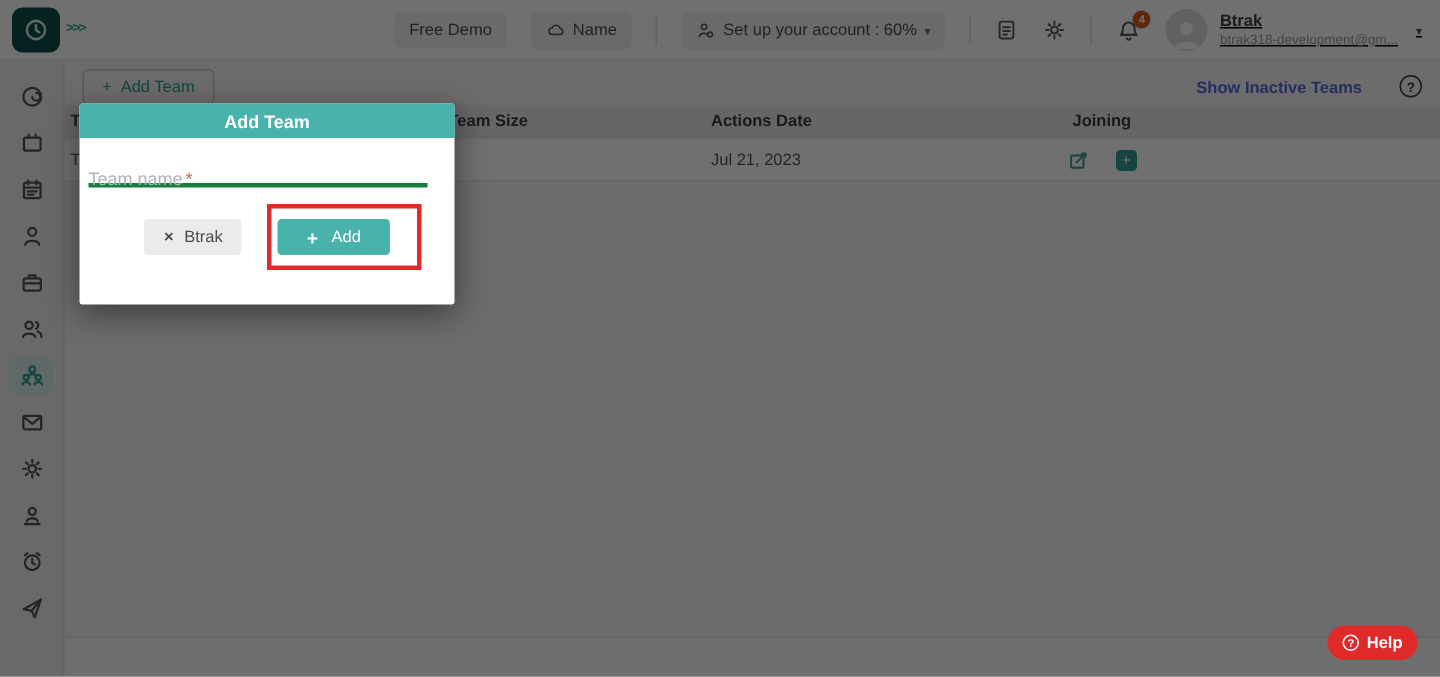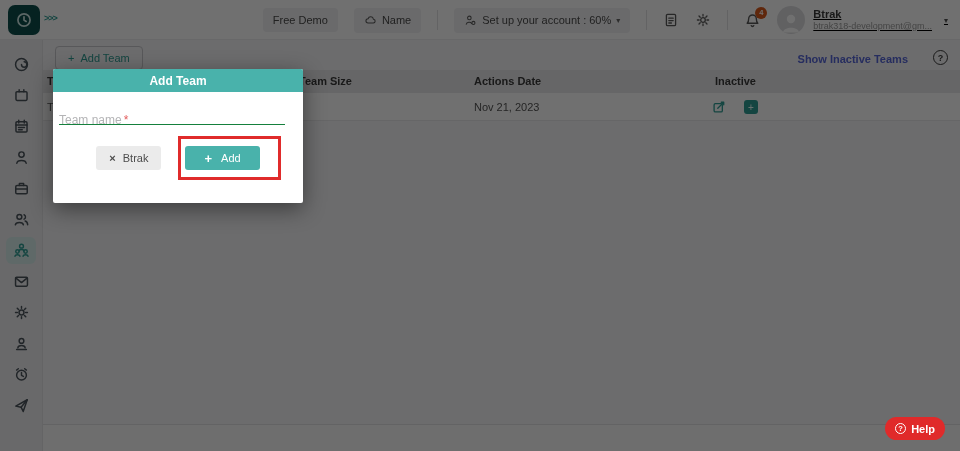--- a/index.html
+++ b/index.html
@@ -49,21 +49,21 @@
   .act-add { width:14px; height:14px; background:#2f9d94; border:none; border-radius:3px; color:#eafefc;
              font-size:10px; line-height:13px; text-align:center; cursor:pointer; padding:0; }
   .footer-band { position:absolute; left:0; top:384px; width:917px; height:27px; background:#fafafb; border-top:1px solid #e2e2e4; }
 
   
   .overlay { position:absolute; inset:0; background:rgba(0,0,0,0.56); z-index:10; }
   .modal { position:absolute; left:53px; top:69px; width:250px; height:134px; background:#fff; border-radius:2px;
            box-shadow:0 6px 22px rgba(0,0,0,0.45); z-index:20; }
   .modal-header { height:23px; background:#49b2ab; border-radius:2px 2px 0 0; display:flex; align-items:center; justify-content:center; }
   .modal-title { color:#fff; font-size:12px; font-weight:bold; }
-  .field { position:absolute; left:6px; right:18px; top:41px; height:15px; border-bottom:1px solid #15803d; cursor:text; }
+  .field { position:absolute; left:6px; right:18px; top:41px; height:15px; border-bottom:3px solid #15803d; cursor:text; }
   .field-label { font-size:12px; color:#b4b4b6; }
   .req { color:#e35d5d; font-size:12px; margin-left:2px; }
   .modal-btns { position:absolute; left:0; top:77px; width:250px; display:flex; justify-content:center; gap:24px; }
   .btn-close { display:flex; align-items:center; gap:7px; background:#ebebeb; border:none; border-radius:3px;
                padding:5px 13px; font-size:11px; color:#4c4c4c; font-family:inherit; cursor:pointer; }
   .btn-close .x { font-weight:bold; font-size:11px; }
   .btn-add { display:flex; align-items:center; gap:9px; background:#49b2ab; border:none; border-radius:3px;
              padding:6px 19px; font-size:11px; color:#fff; font-family:inherit; cursor:pointer; }
   .btn-add .p { font-weight:bold; font-size:13px; line-height:11px; }
 
@@ -266,25 +266,25 @@
       <span>+</span>
       <span>Add Team</span>
     </button>
     <span class="show-inactive">Show Inactive Teams</span>
     <span class="help-circle">?</span>
 
     <div class="thead">
       <span class="c1">Team Name</span>
       <span class="c2">Team Size</span>
       <span class="c3">Actions Date</span>
-      <span class="c4">Inactive</span>
+      <span class="c4">Joining</span>
     </div>
     <div class="trow">
       <span class="cell c1">T</span>
-      <span class="cell c3">Nov 21, 2023</span>
+      <span class="cell c3">Jul 21, 2023</span>
       <div class="row-actions">
         <button class="act-edit">
           <span>
               <svg width="14" height="14" viewBox="0 0 16 16" fill="none" stroke="currentColor" stroke-width="1.5" stroke-linecap="round" stroke-linejoin="round">
                 <rect x="2.4" y="4.2" width="9.4" height="9.4" rx="1.4"></rect>
                 <path d="M6.6 9.4 13.2 2.8M10.6 2.6h2.8v2.8"></path>
               </svg>
             </span>
         </button>
         <button class="act-add">

